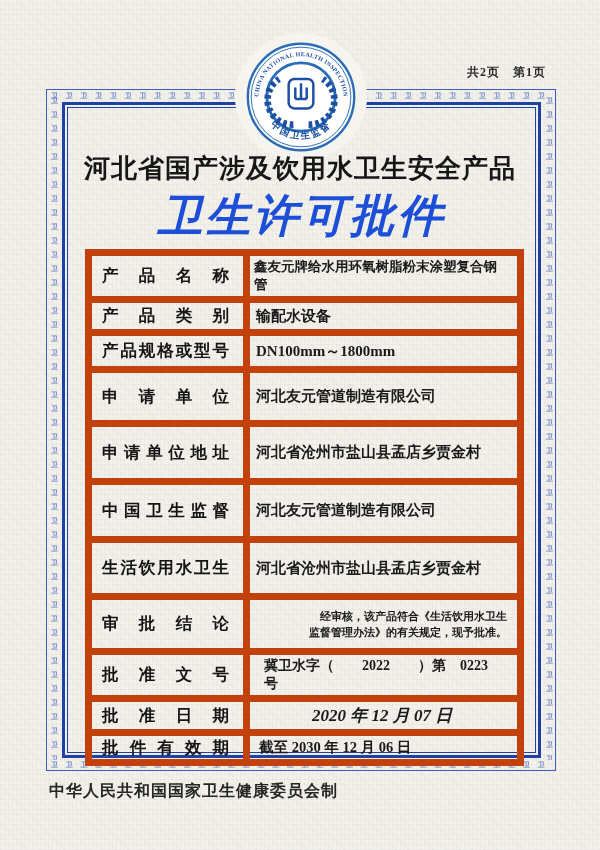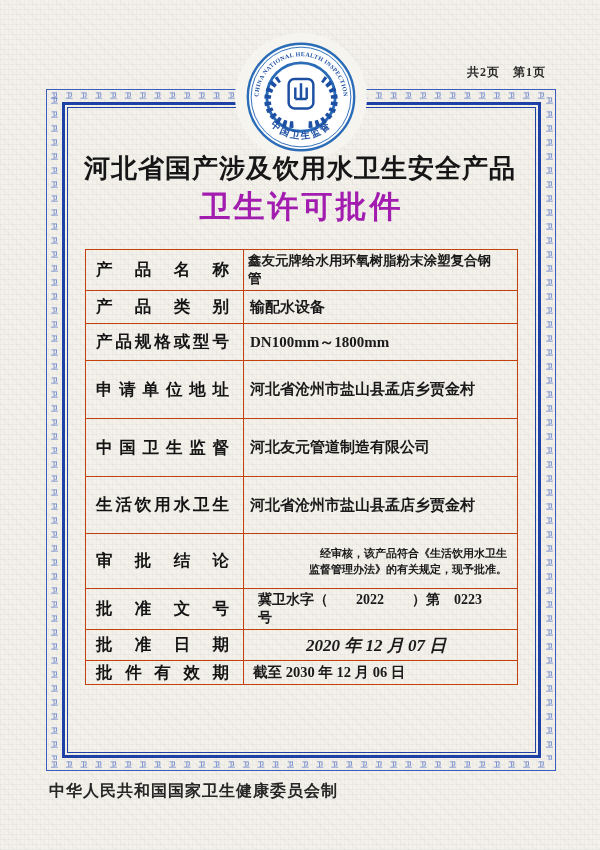--- a/index.html
+++ b/index.html
@@ -59,30 +59,31 @@
   }
   .emblem{position:absolute;left:244px;top:40px;width:114px;height:114px;}
   
   .title{
     position:absolute;left:70px;right:70px;top:151px;
     text-align:center;font-size:26px;font-weight:bold;letter-spacing:1px;
     color:#161616;
   }
   .subtitle{
     position:absolute;left:70px;right:70px;top:186px;
-    text-align:center;font-size:31px;font-weight:bold;letter-spacing:3px;text-indent:3px;
-    color:#a21caf;
+    text-align:center;font-size:45px;font-weight:bold;letter-spacing:3px;text-indent:3px;
+    color:#1d4ed8;
+    font-style:italic;
   }
   
   table.cert{
     position:absolute;left:85px;top:249px;width:432px;
     border-collapse:collapse;table-layout:fixed;
   }
   table.cert td{
-    border:1px solid #c2410c;vertical-align:middle;
+    border:7px solid #c2410c;vertical-align:middle;
     font-weight:bold;box-sizing:border-box;
   }
   td.lab{
     width:158px;font-size:16.5px;letter-spacing:0;
     padding:0 14px 0 10px;
     text-align:justify;text-align-last:justify;
     color:#141414;
   }
   td.val{
     width:274px;font-size:15px;padding:2px 20px 2px 6px;color:#1a1a1a;
@@ -151,20 +152,24 @@
       <td class="val">鑫友元牌给水用环氧树脂粉末涂塑复合钢管</td>
     </tr>
     <tr class="r2">
       <td class="lab">产品类别</td>
       <td class="val">输配水设备</td>
     </tr>
     <tr class="r3">
       <td class="lab">产品规格或型号</td>
       <td class="val">DN100mm～1800mm</td>
     </tr>
+    <tr class="r4">
+      <td class="lab">申请单位</td>
+      <td class="val">河北友元管道制造有限公司</td>
+    </tr>
     <tr class="r5">
       <td class="lab">申请单位地址</td>
       <td class="val">河北省沧州市盐山县孟店乡贾金村</td>
     </tr>
     <tr class="r6">
       <td class="lab">中国卫生监督</td>
       <td class="val">河北友元管道制造有限公司</td>
     </tr>
     <tr class="r7">
       <td class="lab">生活饮用水卫生</td>

